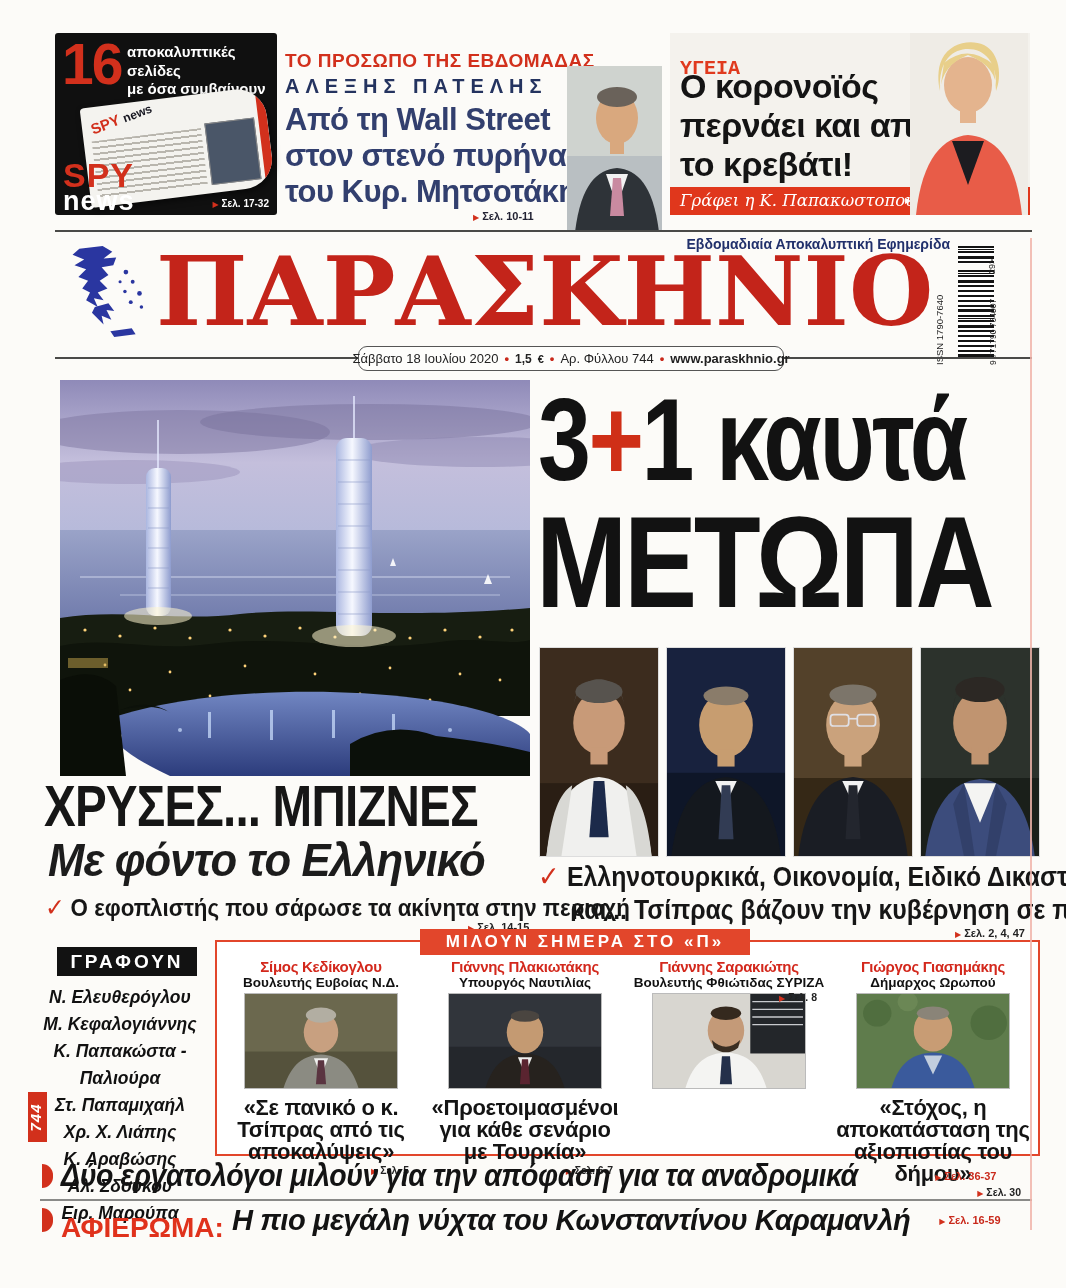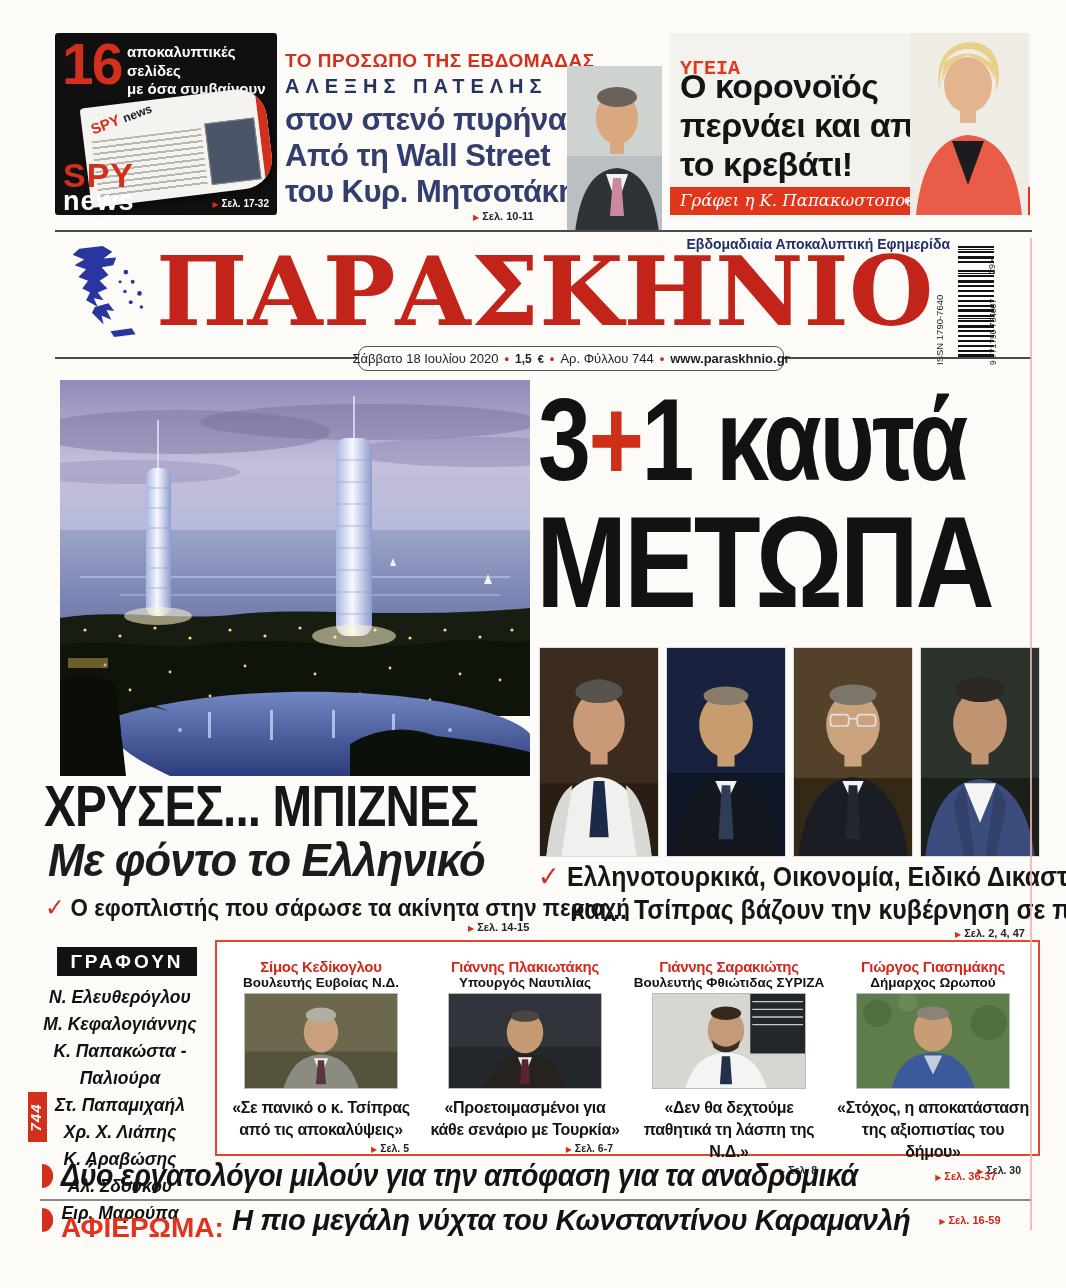--- a/index.html
+++ b/index.html
@@ -79,21 +79,21 @@
   .authlist{left:22px;top:984px;width:196px;text-align:center;font-style:italic;font-weight:700;font-size:17.5px;line-height:27px;color:#111;}
   
   .spkbox{left:215px;top:940px;width:821px;height:212px;background:#fff;border:2px solid #e2462b;}
   .spkband{left:420px;top:929px;width:330px;height:26px;background:#e2462b;color:#fff;display:flex;align-items:center;justify-content:center;
            font-size:17px;font-weight:900;letter-spacing:3px;z-index:3;}
   .spkcols{position:absolute;left:2px;top:16px;width:817px;display:flex;}
   .spk{width:204px;text-align:center;position:relative;padding:0 4px;box-sizing:border-box;}
   .spk .nm{color:#d3281c;font-size:15px;font-weight:900;letter-spacing:-.3px;}
   .spk .role{font-size:13.5px;font-weight:700;color:#111;margin-top:0px;}
   .spk .photo{width:152px;height:94px;margin:4px auto 5px;box-shadow:0 0 0 1px #bbb;}
-  .spk .q{font-size:16px;font-weight:800;line-height:22px;color:#141414;letter-spacing:-.3px;}
+  .spk .q{font-size:22px;font-weight:800;line-height:22px;color:#141414;letter-spacing:-.3px;}
   .spk .pref{position:absolute;right:14px;margin-top:1px;font-size:10.5px;}
   
   .teas1{left:42px;top:1158px;display:flex;align-items:flex-start;gap:8px;}
   .bullet{width:11px;height:24px;background:#d2301c;border-radius:0 12px 12px 0;margin-top:6px;flex:none;}
   .teas1 .t{font-size:31px;font-weight:800;font-style:italic;color:#131313;transform:scaleX(.92);transform-origin:left top;white-space:nowrap;letter-spacing:-.5px;}
   .teas1 .pref,.teas2 .pref{margin-top:12px;color:#c9291b;}
   .teas-div{left:40px;top:1199px;width:992px;height:2px;background:#8a8a88;}
   .teas2{left:42px;top:1202px;display:flex;align-items:flex-start;gap:8px;}
   .teas2 .lab{font-size:28px;font-weight:700;color:#e0321c;white-space:nowrap;margin-top:10px;}
   .teas2 .t{font-size:30px;font-weight:600;font-style:italic;color:#131313;white-space:nowrap;letter-spacing:-.5px;margin-top:1px;transform:scaleX(.97);transform-origin:left top;}
@@ -127,22 +127,22 @@
     <span class="pref">
         <span class="arr">▶</span>
         <span>Σελ. 17-32</span>
       </span>
   </div>
 
   <div class="abs patbox">
     <div class="kick">ΤΟ ΠΡΟΣΩΠΟ ΤΗΣ ΕΒΔΟΜΑΔΑΣ</div>
     <div class="nm">ΑΛΕΞΗΣ ΠΑΤΕΛΗΣ</div>
     <div class="hl">
+      <div>Από τη Wall Street</div>
       <div>στον στενό πυρήνα</div>
-      <div>Από τη Wall Street</div>
       <div>του Κυρ. Μητσοτάκη</div>
     </div>
     <span class="pref" style="position:absolute;left:188px;top:160px;">
         <span class="arr">▶</span>
         <span>Σελ. 10-11</span>
       </span>
     <svg class="patphoto" viewBox="0 0 95 166" preserveAspectRatio="none">
       <rect width="95" height="166" fill="#cfd3cf"></rect>
       <rect x="0" y="90" width="95" height="76" fill="#b9bfc2"></rect>
       <ellipse cx="50" cy="52" rx="21" ry="26" fill="#d9a87e"></ellipse>
@@ -453,21 +453,20 @@
               <line x1="98" y1="16" x2="148" y2="16"></line>
               <line x1="98" y1="24" x2="148" y2="24"></line>
               <line x1="98" y1="32" x2="148" y2="32"></line>
             </g>
           <ellipse cx="72" cy="38" rx="18" ry="22" fill="#c49a78"></ellipse>
           <ellipse cx="72" cy="20" rx="15" ry="7" fill="#35291e"></ellipse>
           <path d="M58,48 Q72,62 86,48 L84,56 Q72,66 60,56 Z" fill="#3a2e22"></path>
           <path d="M32,98 C40,70 54,62 72,61 C90,62 104,70 112,98 Z" fill="#f4f4f2"></path>
           <polygon points="68,65 76,65 78,94 66,94" fill="#24304a"></polygon>
         </svg>
-        <div class="q">«Δεν θα δεχτούμε παθητικά τη λάσπη της Ν.Δ.»</div>
         <span class="pref">
             <span class="arr">▶</span>
             <span>Σελ. 8</span>
           </span>
       </div>
 
       <div class="spk">
         <div class="nm">Γιώργος Γιασημάκης</div>
         <div class="role">Δήμαρχος Ωρωπού</div>
         <svg class="photo" viewBox="0 0 150 98" preserveAspectRatio="none">
@@ -482,20 +481,21 @@
         </svg>
         <div class="q">«Στόχος, η αποκατάσταση της αξιοπιστίας του δήμου»</div>
         <span class="pref">
             <span class="arr">▶</span>
             <span>Σελ. 30</span>
           </span>
       </div>
 
     </div>
   </div>
+  <div class="abs spkband">ΜΙΛΟΥΝ ΣΗΜΕΡΑ ΣΤΟ «Π»</div>
 
   <div class="abs teas1">
     <span class="bullet"></span>
     <span class="t">Δύο εργατολόγοι μιλούν για την απόφαση για τα αναδρομικά</span>
     <span class="pref">
         <span class="arr">▶</span>
         <span style="color:#c9291b;">Σελ. 36-37</span>
       </span>
   </div>
   <div class="abs teas-div"></div>

